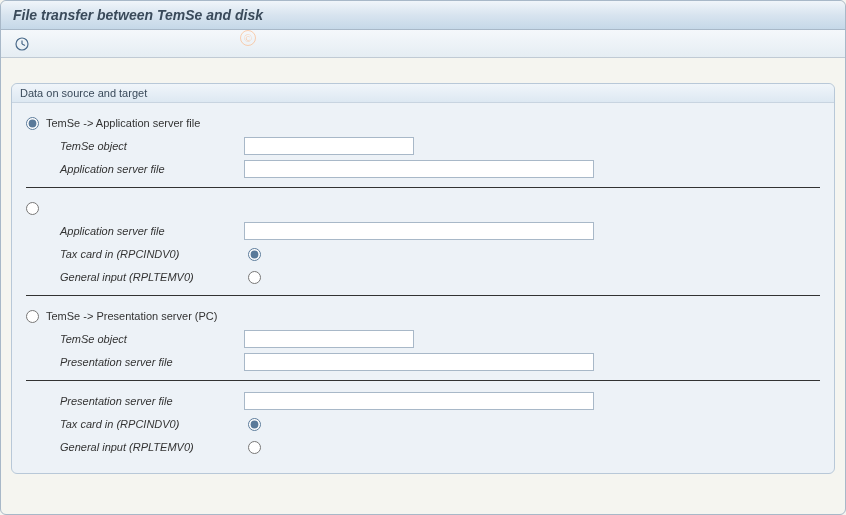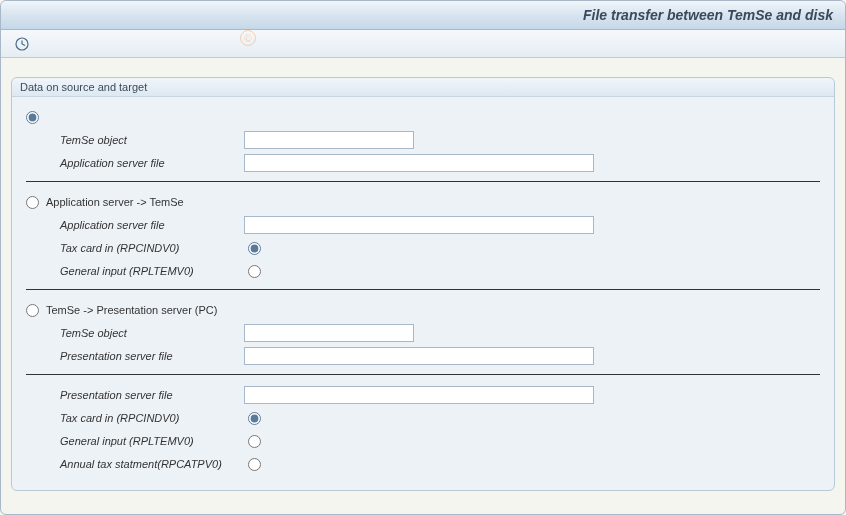--- a/index.html
+++ b/index.html
@@ -12,21 +12,20 @@
       height: 515px;
       overflow: hidden;
       border: 1px solid #a8b8c8;
       border-radius: 6px;
     }
     .header {
       background: linear-gradient(to bottom, #f0f5fa 0%, #d8e4ef 50%, #c5d8e8 100%);
       border-bottom: 1px solid #a8b8c8;
       padding: 6px 12px;
       border-radius: 6px 6px 0 0;
-      text-align: right;
     }
     .header-title {
       font-size: 14px;
       font-weight: bold;
       font-style: italic;
       color: #3a4a5a;
     }
     .toolbar {
       background: linear-gradient(to bottom, #f5f8fb 0%, #e5edf3 100%);
       border-bottom: 1px solid #c0cad4;
@@ -38,21 +37,21 @@
     .toolbar-btn {
       width: 22px;
       height: 20px;
       display: flex;
       align-items: center;
       justify-content: center;
       border: 1px solid transparent;
       border-radius: 3px;
       cursor: pointer;
     }
-    .content { padding: 19px 10px; }
+    .content { padding: 25px 10px; }
     .group {
       border: 1px solid #b8c8d8;
       border-radius: 6px;
       background: #edf2f7;
       padding: 0;
     }
     .group-title {
       background: linear-gradient(to bottom, #f0f5fa 0%, #dde8f2 100%);
       border-bottom: 1px solid #c8d4e0;
       border-radius: 6px 6px 0 0;
@@ -133,39 +132,39 @@
 <div class="content">
   <div class="group">
     <div class="group-title">Data on source and target</div>
     <div class="group-body">
 
       <div class="section">
         <div class="row">
           <div class="radio-cell">
               <input type="radio" name="dir" checked="" style="">
             </div>
+          <div class="label-cell">TemSe -&gt; Application server file</div>
         </div>
         <div class="row indent">
           <div class="radio-cell"></div>
           <div class="label-cell">TemSe object</div>
           <div class="input-cell"><input type="text" class="w-short" value="" style=""></div>
         </div>
         <div class="row indent">
           <div class="radio-cell"></div>
           <div class="label-cell">Application server file</div>
           <div class="input-cell"><input type="text" class="w-long" value="" style=""></div>
         </div>
       </div>
 
       <div class="section">
         <div class="row">
           <div class="radio-cell">
               <input type="radio" name="dir" style="">
             </div>
-          <div class="label-cell">Application server -&gt; TemSe</div>
         </div>
         <div class="row indent">
           <div class="radio-cell"></div>
           <div class="label-cell">Application server file</div>
           <div class="input-cell"><input type="text" class="w-long" value="" style=""></div>
         </div>
         <div class="row indent">
           <div class="radio-cell"></div>
           <div class="label-cell">Tax card in (RPCINDV0)</div>
           <div class="sub-radio-cell">
@@ -213,24 +212,17 @@
               <input type="radio" name="s4" checked="" style="">
             </div>
         </div>
         <div class="row indent">
           <div class="radio-cell"></div>
           <div class="label-cell">General input (RPLTEMV0)</div>
           <div class="sub-radio-cell">
               <input type="radio" name="s4" style="">
             </div>
         </div>
-        <div class="row indent">
-          <div class="radio-cell"></div>
-          <div class="label-cell">Annual tax statment(RPCATPV0)</div>
-          <div class="sub-radio-cell">
-              <input type="radio" name="s4" style="">
-            </div>
-        </div>
       </div>
 
     </div>
   </div>
 </div>
 
 </body></html>

